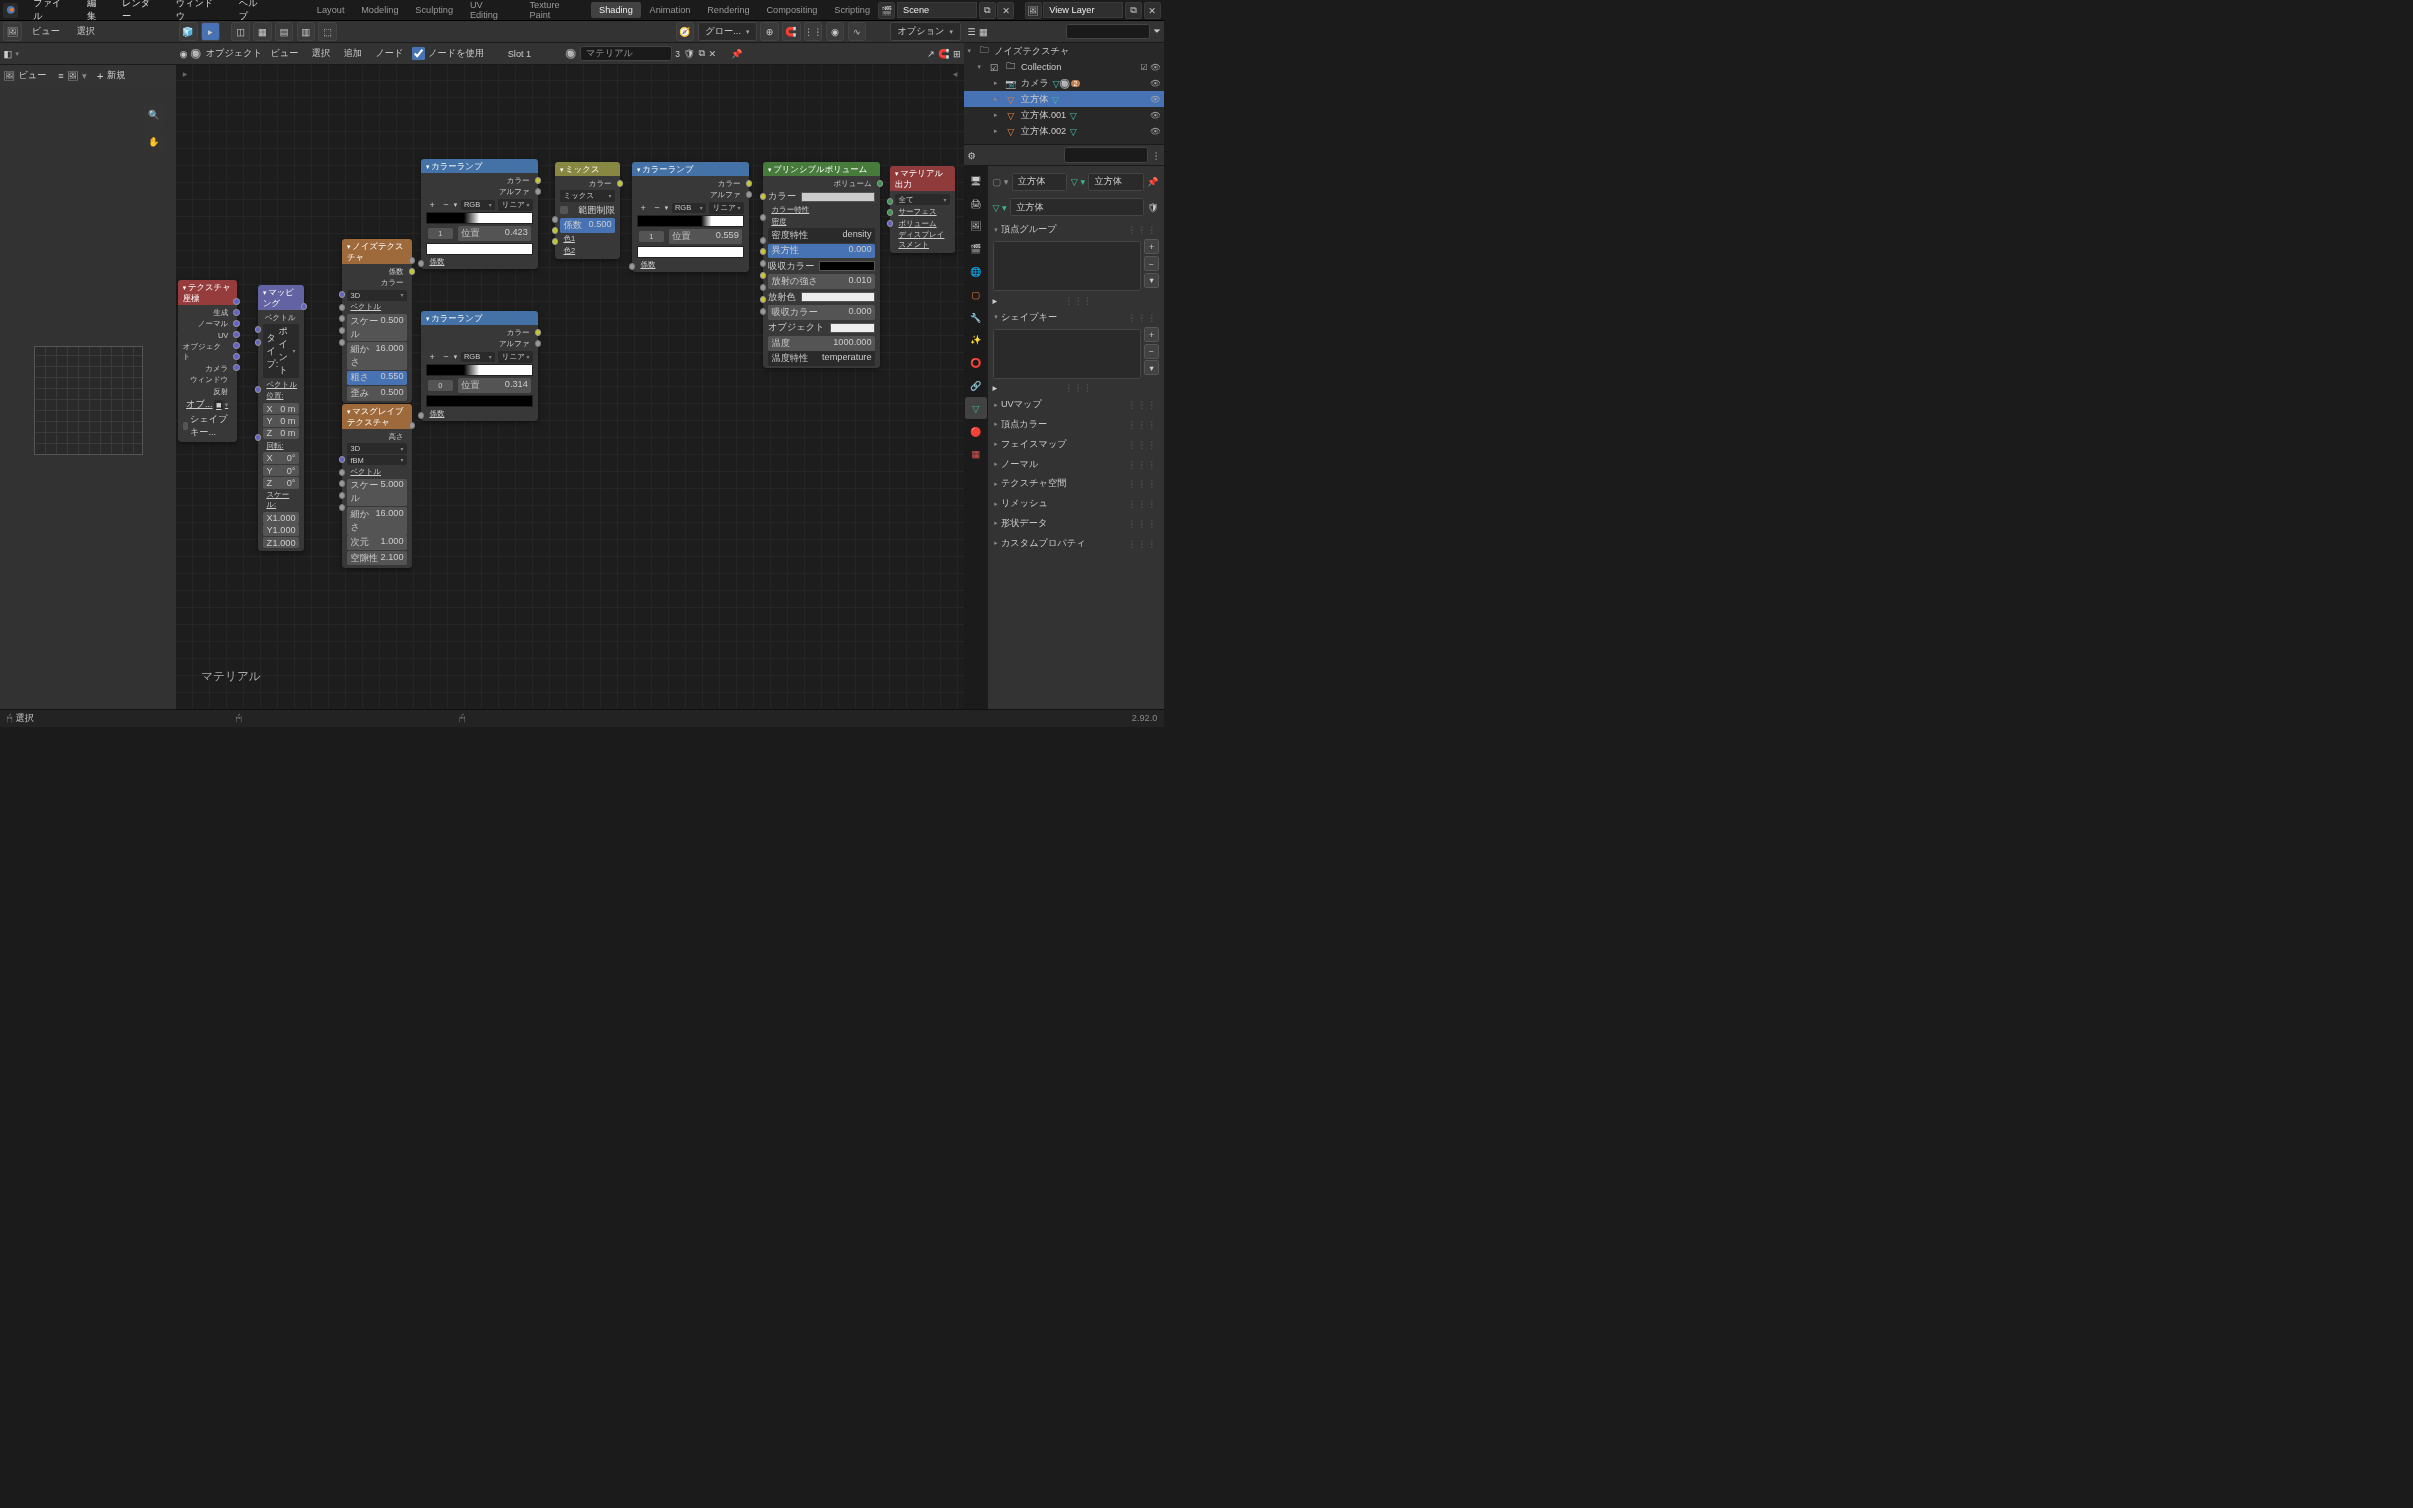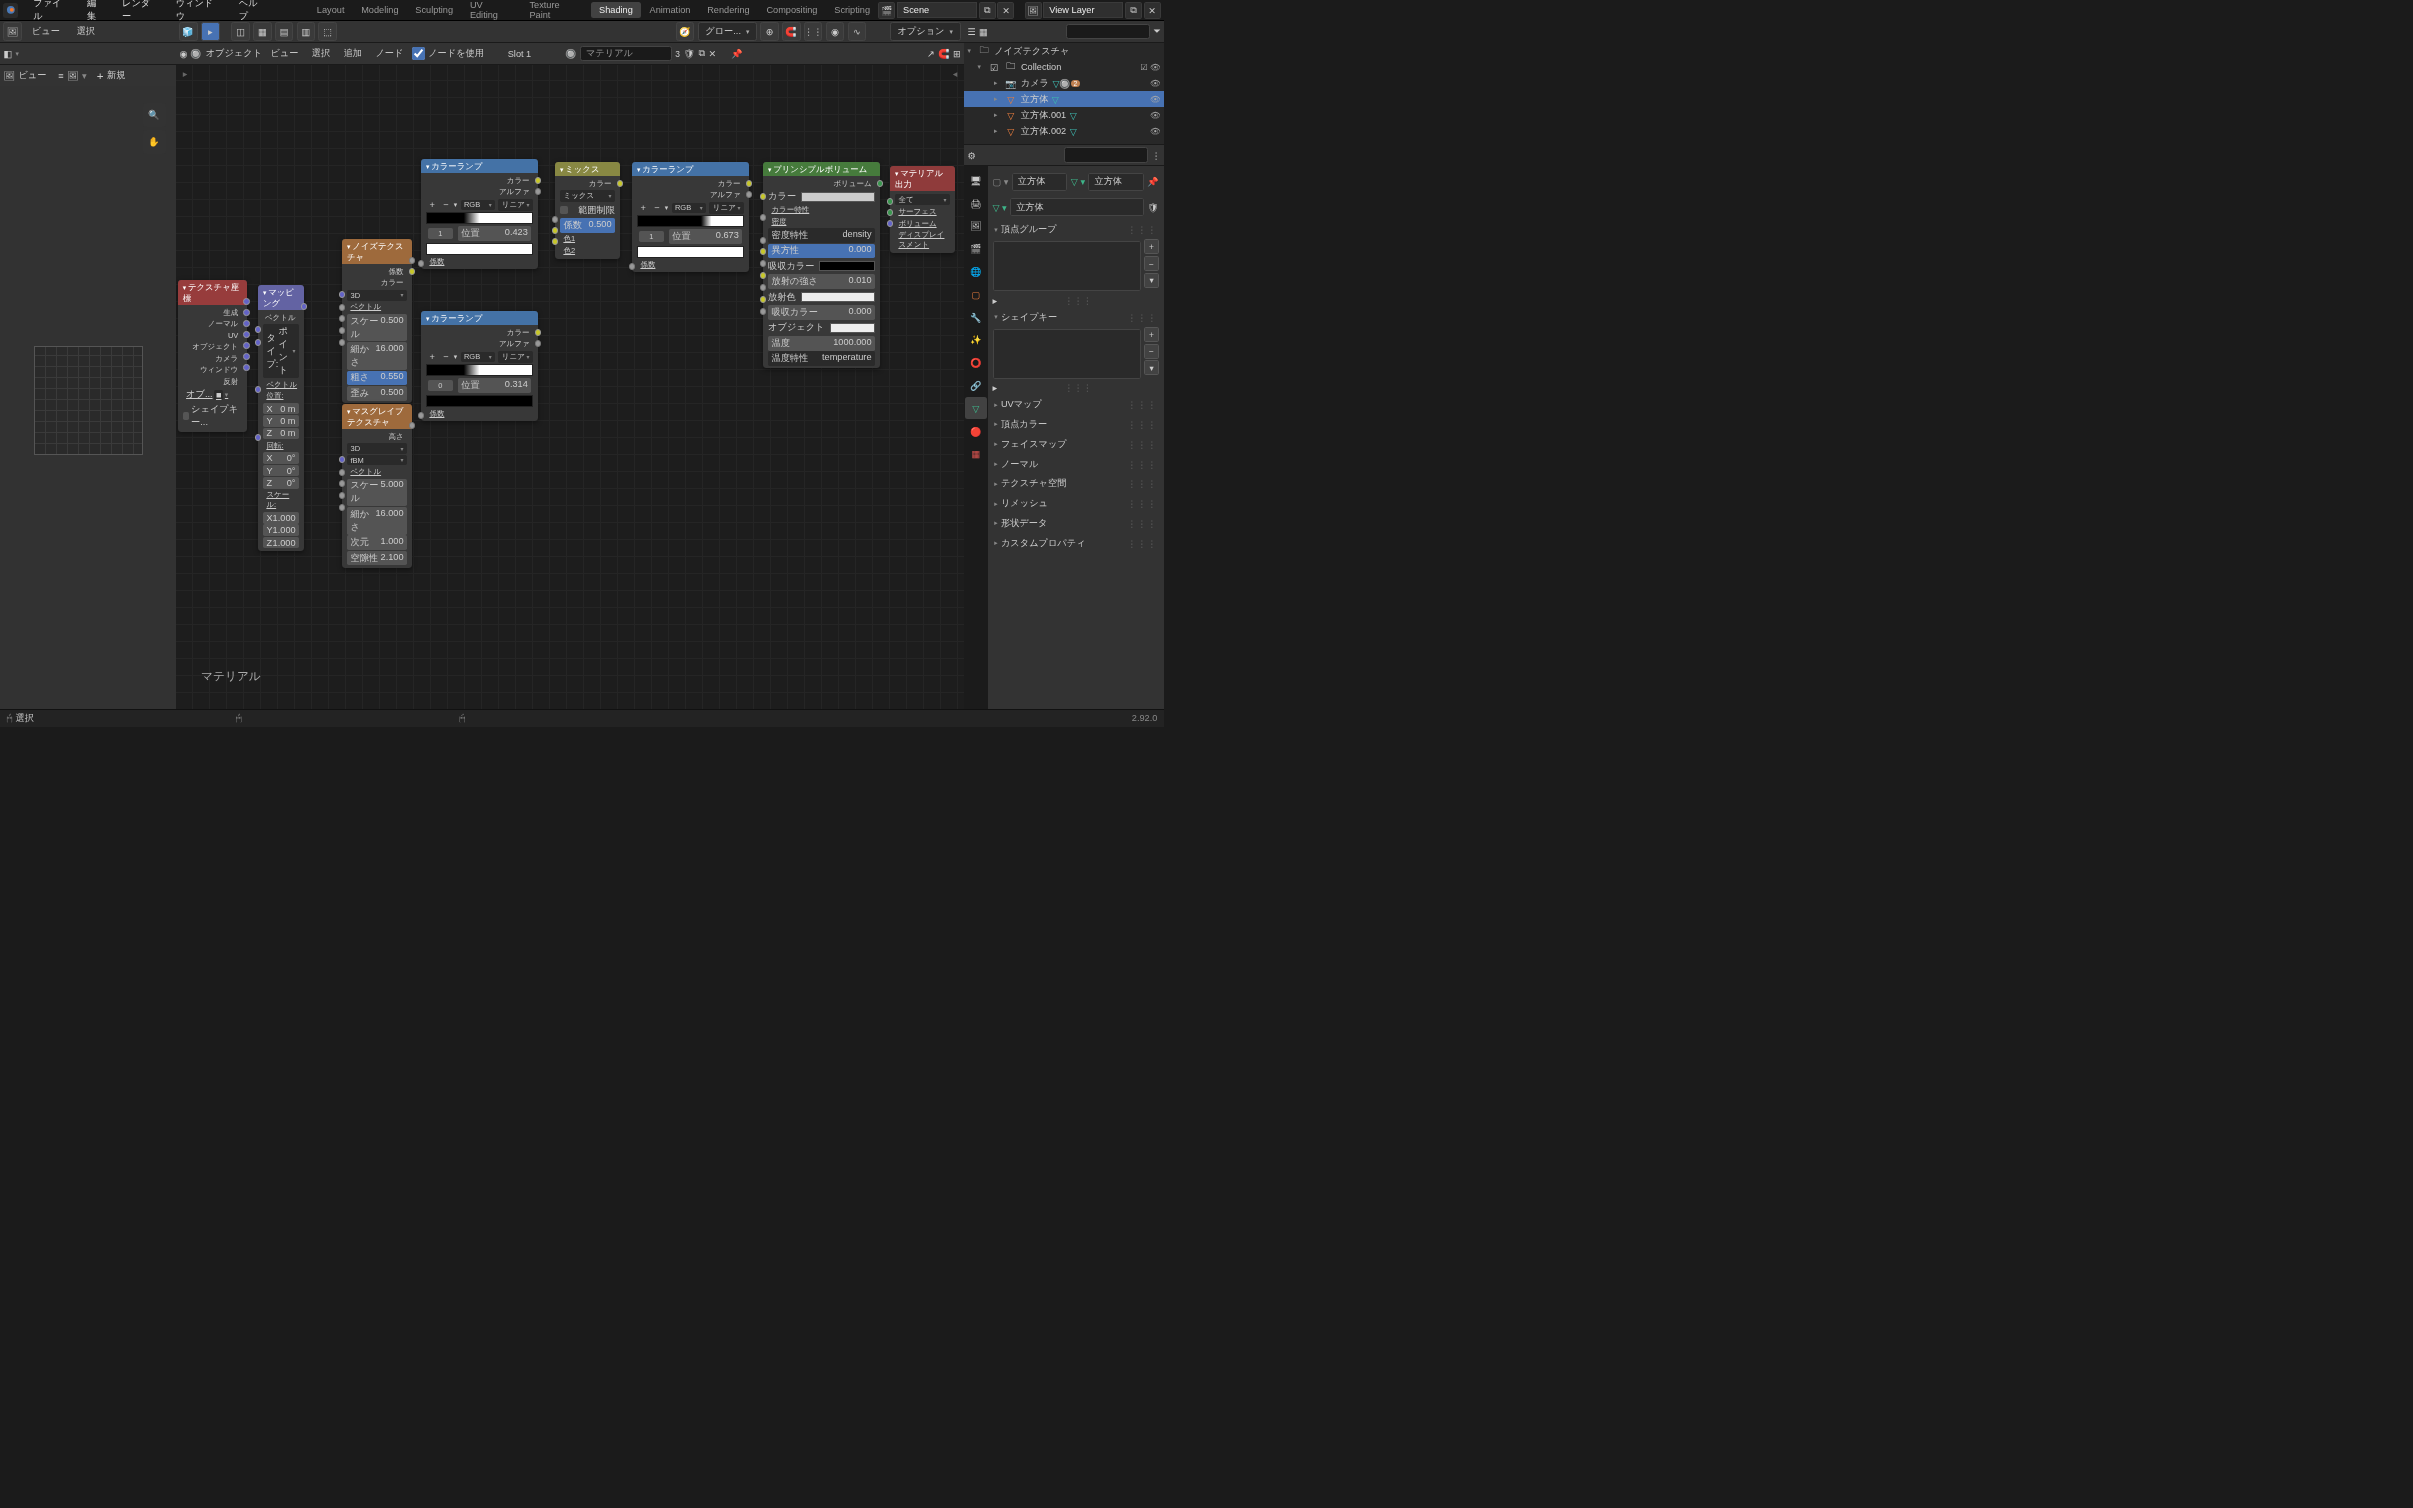--- a/index.html
+++ b/index.html
@@ -210,21 +210,21 @@
   <div style="flex:1;"></div>
   <div class="ico">↗</div>
   <div class="ico">🧲</div>
   <div class="ico">⊞</div>
 </div>
 
 <div class="node-area">
   <span style="position:absolute; top:3.4px; left:6.7px; color:#666;">▸</span>
   <span style="position:absolute; top:3.4px; right:6.7px; color:#666;">◂</span>
 
-  <div class="node" style="left:1.7px; top:215px; width:69px;">
+  <div class="node" style="left:1.7px; top:215px; width:59px;">
     <div class="node-header hdr-red">テクスチャ座標</div>
     <div class="node-body">
       <div class="node-row right">生成</div>
       <div class="node-row right">ノーマル</div>
       <div class="node-row right">UV</div>
       <div class="node-row right">オブジェクト</div>
       <div class="node-row right">カメラ</div>
       <div class="node-row right">ウィンドウ</div>
       <div class="node-row right">反射</div>
       <div class="node-row left" style="gap:1.7px;">
@@ -455,21 +455,21 @@
           <span style="padding:0 3.4px;">−</span>
           <span style="font-size:6.7px;">▾</span>
         <div class="node-select" style="flex:1;margin:0 1.7px;">RGB</div>
         <div class="node-select" style="flex:1;margin:0;">リニア</div>
       </div>
       <div class="colorramp-bar2"></div>
       <div class="node-row" style="gap:1.7px;">
         <div class="node-field" style="flex:0 0 25px;justify-content:center;">1</div>
         <div class="node-field" style="flex:1;">
             <span>位置</span>
-            <span>0.673</span>
+            <span>0.559</span>
           </div>
       </div>
       <div class="colorramp-bar3" style="background:#fff;"></div>
       <div class="node-row left">係数</div>
     </div>
     <div class="socket sock-yellow" style="right:-3.4px; top:18.4px;"></div>
     <div class="socket sock-grey" style="right:-3.4px; top:29px;"></div>
     <div class="socket sock-grey" style="left:-3.4px; top:101px;"></div>
   </div>
 

